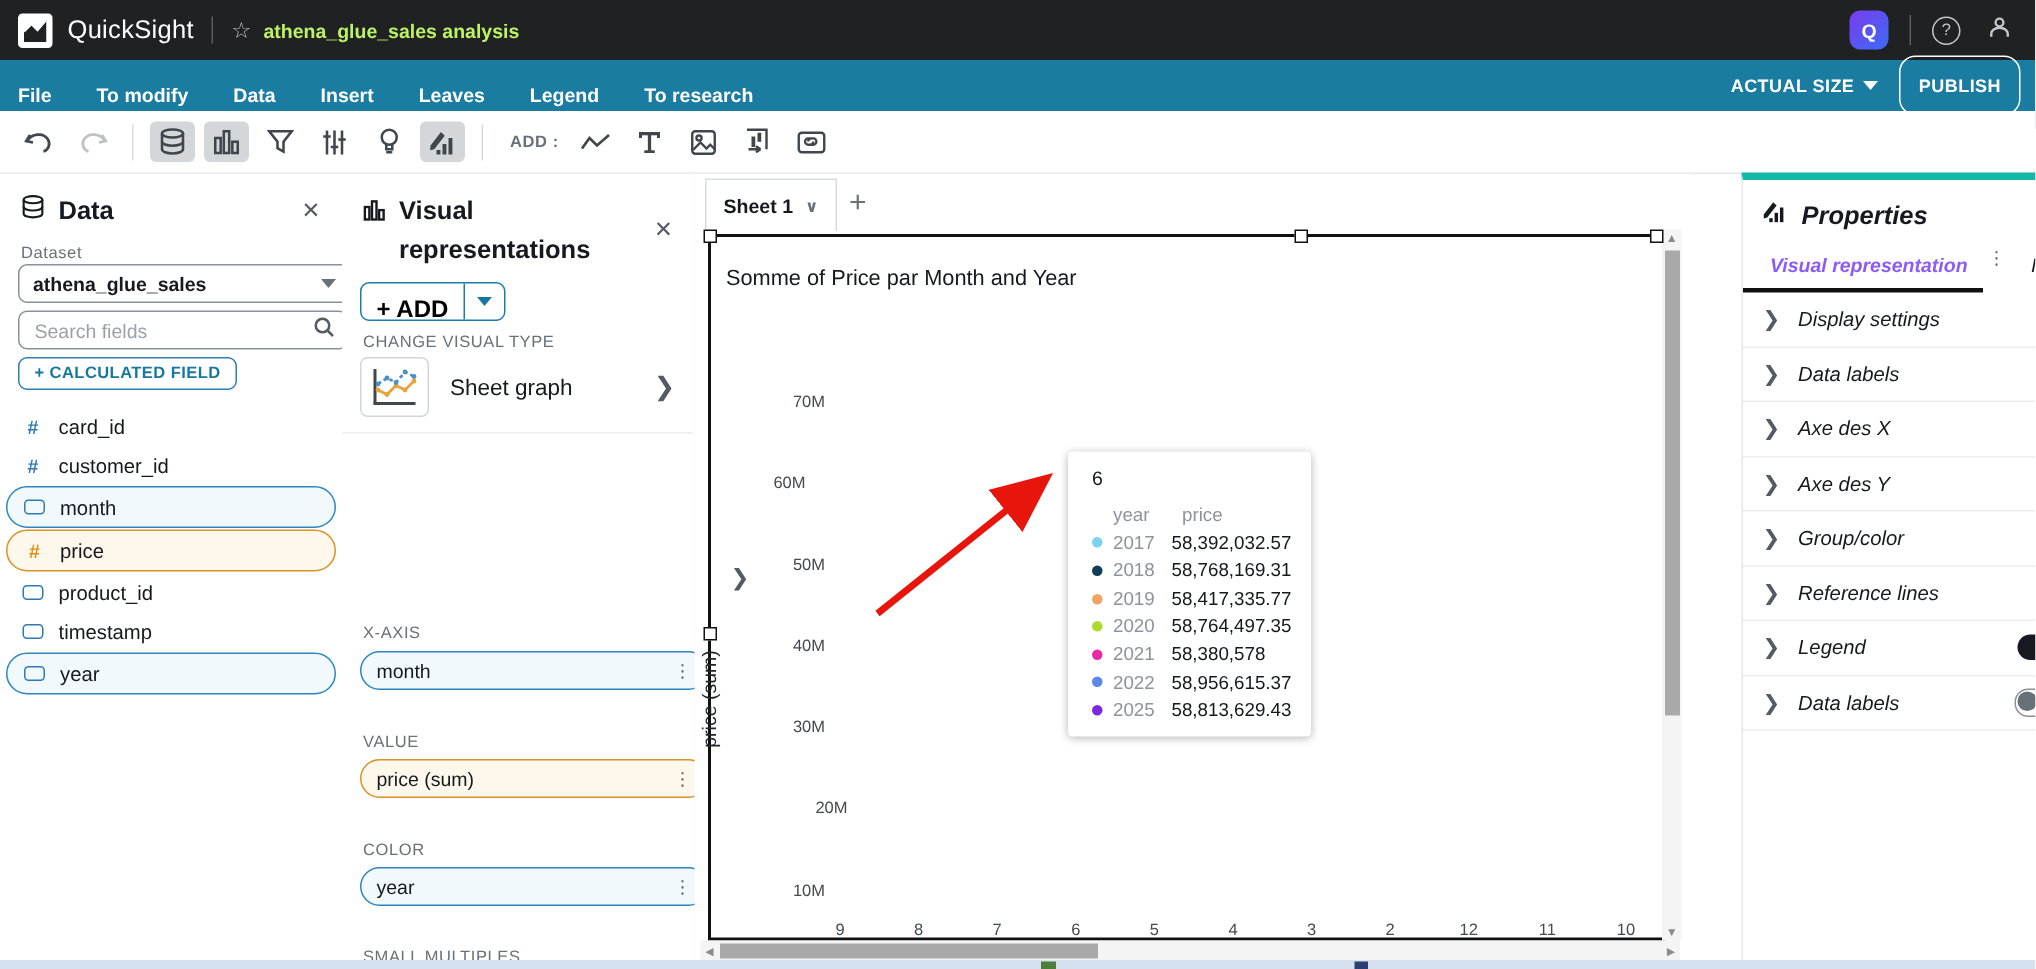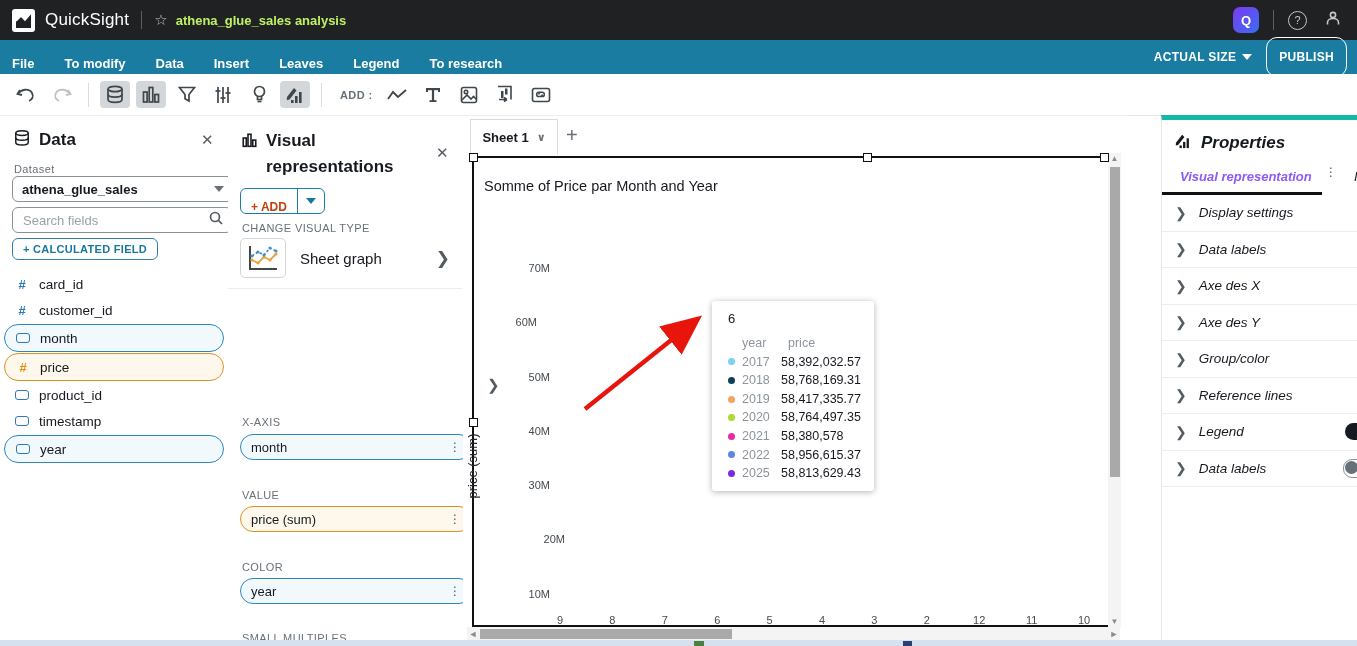--- a/index.html
+++ b/index.html
@@ -56,21 +56,21 @@
   .hash{font-weight:bold;font-size:13px;color:#2e79b8;}
   .hash.orange{color:#e09112;}
   .dim-ic{width:12px;height:8px;border:1.7px solid #2e79b8;border-radius:3px;}
   .field-pill{border:1.5px solid #2e86c1;border-radius:14px;background:#f2f9fd;margin:1px 4px;padding-left:10px;}
   .field-pill.orange{border-color:#db9224;background:#fdf7ec;}
   
   .vis-panel{position:absolute;left:228px;top:115px;width:235px;height:525px;background:#fff;border-right:1px solid #e4e6e7;border-top:1px solid #eceeee;}
   .vp-head{position:absolute;left:14px;top:12px;display:flex;gap:9px;}
   .vp-title{font-size:17px;font-weight:bold;line-height:26px;width:150px;}
   .addsplit{position:absolute;left:12px;top:72px;height:24px;border:1.5px solid #1c7cad;border-radius:6px;display:flex;align-items:center;background:#fff;}
-  .addsplit .lab{color:#c2410c;font-size:12px;font-weight:bold;padding:0 10px;margin-top:12px;}
+  .addsplit .lab{color:#000000;font-size:16px;font-weight:bold;padding:0 10px;margin-top:12px;}
   .addsplit .div{width:1.5px;height:24px;background:#1c7cad;}
   .addsplit .car{padding:0 8px;display:flex;align-items:center;}
   .caret-down-b{width:0;height:0;border-left:5px solid transparent;border-right:5px solid transparent;border-top:6px solid #17789e;}
   .cvt-label{position:absolute;left:14px;top:106px;}
   .vtype-row{position:absolute;left:12px;top:120px;width:210px;height:44px;display:flex;align-items:center;}
   .vtype-thumb{width:44px;height:38px;border:1px solid #d2d6d9;border-radius:5px;display:flex;align-items:center;justify-content:center;background:#fff;}
   .vtype-name{font-size:15px;margin-left:14px;flex:1;}
   .chev{color:#545b64;font-size:17px;font-family:"DejaVu Sans",sans-serif;}
   .vp-divider{position:absolute;left:0;top:172px;width:234px;height:1px;background:#eceeee;}
   .well-label{position:absolute;left:14px;font-size:11px;color:#687078;letter-spacing:.4px;}

